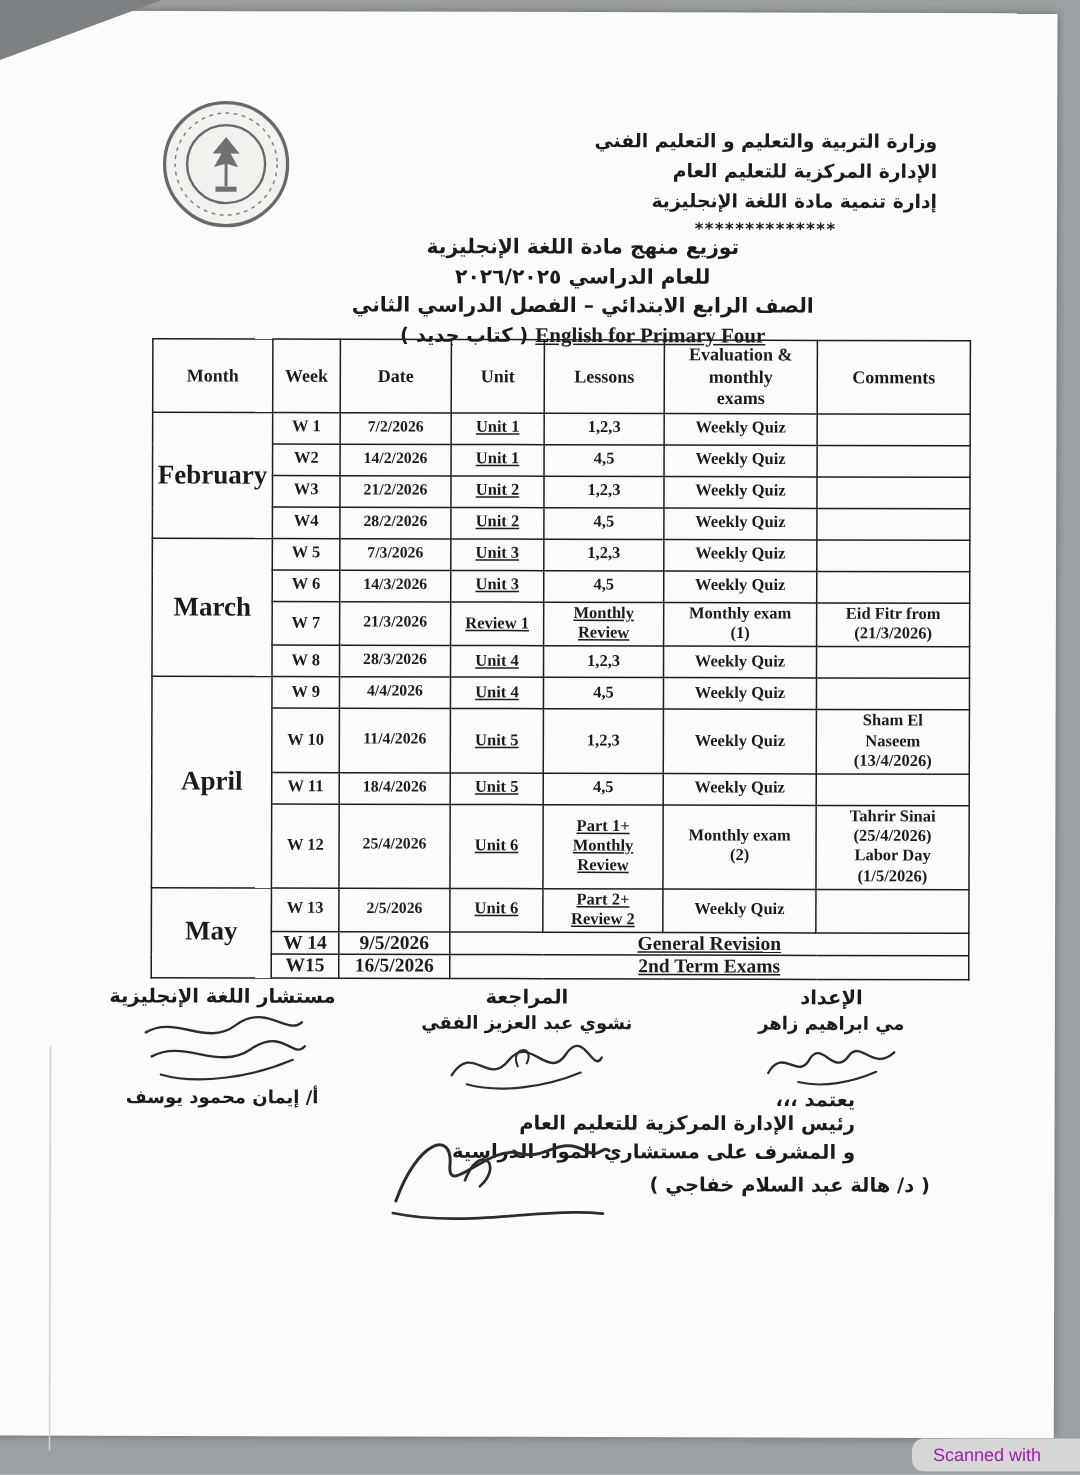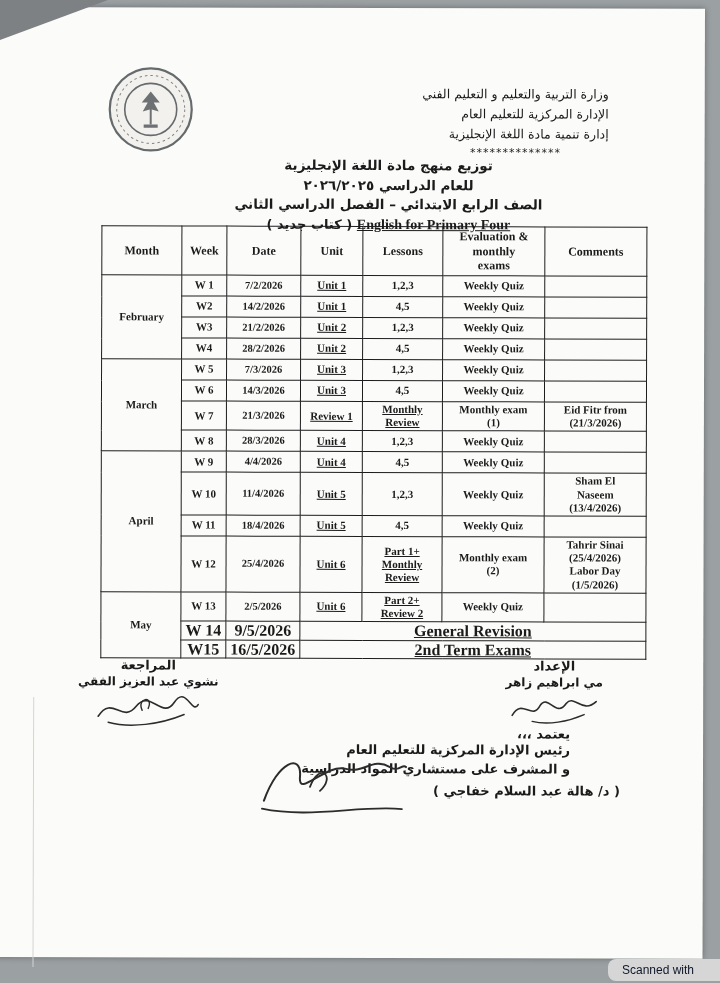--- a/index.html
+++ b/index.html
@@ -20,22 +20,22 @@
     position:absolute;left:0;top:0;width:108px;height:40px;
     background:#7d8184;
     clip-path:polygon(0 0,100% 0,0 100%);
     z-index:5;
   }
   .crease{position:absolute;left:38px;top:690px;width:1px;height:270px;background:#d4d4d2;}
 
   
   .logo{position:absolute;left:110px;top:58px;opacity:.85;}
   .ministry{
-    position:absolute;right:96px;top:76px;text-align:right;direction:rtl;
-    font-weight:400;font-size:12.5px;line-height:1.6;
+    position:absolute;right:80px;top:76px;text-align:right;direction:rtl;
+    font-weight:700;font-size:12.5px;line-height:1.6;
     font-family:"DejaVu Sans","Liberation Serif",sans-serif;
   }
   .ministry .stars{letter-spacing:1px;text-align:center;font-size:11px;}
 
   .title-block{
     position:absolute;left:38px;top:148px;width:100%;text-align:center;direction:rtl;
     font-weight:700;font-size:13.5px;line-height:1.45;
     font-family:"DejaVu Sans","Liberation Serif",sans-serif;
   }
   .title-block .en{font-family:"Liberation Serif",serif;text-decoration:underline;font-size:14px;}
@@ -49,26 +49,26 @@
   }
   table.sched td,table.sched th{
     border:1.6px solid #1d1d1d;
     text-align:center;vertical-align:middle;
     padding:1px 1px;line-height:1.2;
     white-space:pre-line;
     font-family:"Liberation Serif",serif;
   }
   table.sched th{font-size:12px;height:46px;}
   tr.r{height:21px;}
-  td.c-month{font-size:11px;vertical-align:top;padding-top:3px;}
+  td.c-month{font-size:18px;vertical-align:top;padding-top:3px;}
   td.c-week{font-size:11px;}
   td.c-date{font-size:10.5px;}
   .u{text-decoration:underline;}
   tr.thin{height:15px;}
-  tr.thin td{font-size:16px;padding:0 1px;line-height:1.1;}
+  tr.thin td{font-size:13px;padding:0 1px;line-height:1.1;}
   td.merged{font-size:11.5px;}
 
   
   .sig-row{
     position:absolute;left:58px;top:650px;width:596px;
     display:flex;direction:rtl;justify-content:space-between;
     font-family:"DejaVu Sans","Liberation Serif",sans-serif;
     font-weight:700;text-align:center;
   }
   .sig-col{width:190px;}
@@ -85,21 +85,21 @@
   .approval-sig{position:absolute;left:255px;top:735px;z-index:2;}
   .approval-name{
     position:absolute;left:395px;top:775px;width:230px;direction:rtl;
     font-family:"DejaVu Sans","Liberation Serif",sans-serif;font-weight:700;font-size:13px;z-index:3;
   }
 
   .scan-badge{
     position:absolute;right:0;bottom:2px;z-index:9;
     background:#d6d6d6;border-radius:8px 0 0 8px;
     padding:4px 26px 4px 14px;
-    font-family:"Liberation Sans",sans-serif;font-size:12px;color:#0f172a;
+    font-family:"Liberation Sans",sans-serif;font-size:12px;color:#a21caf;
   }
   svg.sig path{fill:none;stroke:#2c2c2c;stroke-linecap:round;stroke-linejoin:round;}
 </style>
 </head>
 <body>
 
 <div class="scan-bed">
   <div class="page">
 
     <div class="logo">
@@ -299,20 +299,29 @@
       </div>
       <div class="sig-col">
         <div class="t">المراجعة</div>
         <div class="n">نشوي عبد العزيز الفقي</div>
         <svg class="sig" width="112" height="38" viewBox="0 0 112 38">
           <path d="M6 26 C 20 4, 30 34, 44 16 S 70 30, 82 12 S 100 25, 106 14" stroke-width="1.6"></path>
           <path d="M50 20 c -6 -13, 12 -15, 6 -2" stroke-width="1.4"></path>
           <path d="M16 32 c 22 6, 52 2, 76 -8" stroke-width="1.4"></path>
         </svg>
       </div>
+      <div class="sig-col">
+        <div class="t">مستشار اللغة الإنجليزية</div>
+        <svg class="sig" width="122" height="48" viewBox="0 0 122 48">
+          <path d="M10 14 C 30 2, 50 24, 70 9 S 104 16, 114 7" stroke-width="1.6"></path>
+          <path d="M14 30 C 36 18, 58 40, 80 25 S 108 32, 116 23" stroke-width="1.6"></path>
+          <path d="M20 42 c 24 7, 60 2, 88 -10" stroke-width="1.4"></path>
+        </svg>
+        <div class="n">أ/ إيمان محمود يوسف</div>
+      </div>
     </div>
 
     <div class="approval">
       <div class="w">يعتمد ،،،</div>
       <div class="l">رئيس الإدارة المركزية للتعليم العام</div>
       <div class="l">و المشرف على مستشاري المواد الدراسية</div>
     </div>
     <div class="approval-sig">
       <svg class="sig" width="160" height="78" viewBox="0 0 160 78">
         <path d="M14 58 C 28 18, 52 10, 50 34 C 48 56, 76 20, 96 26 C 114 31, 122 14, 140 24 C 150 30, 152 20, 156 24" stroke-width="2"></path>

